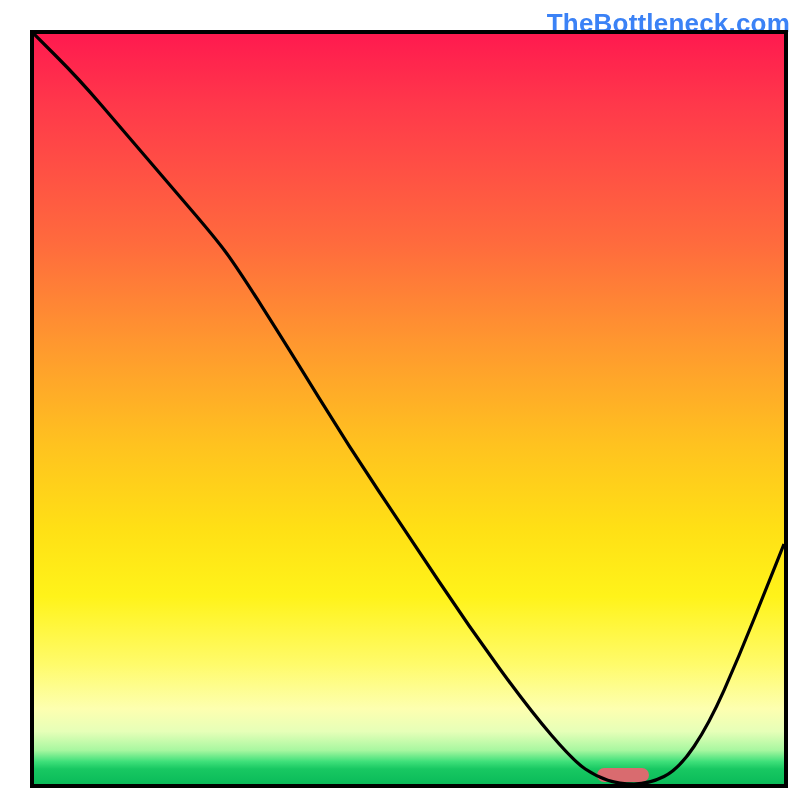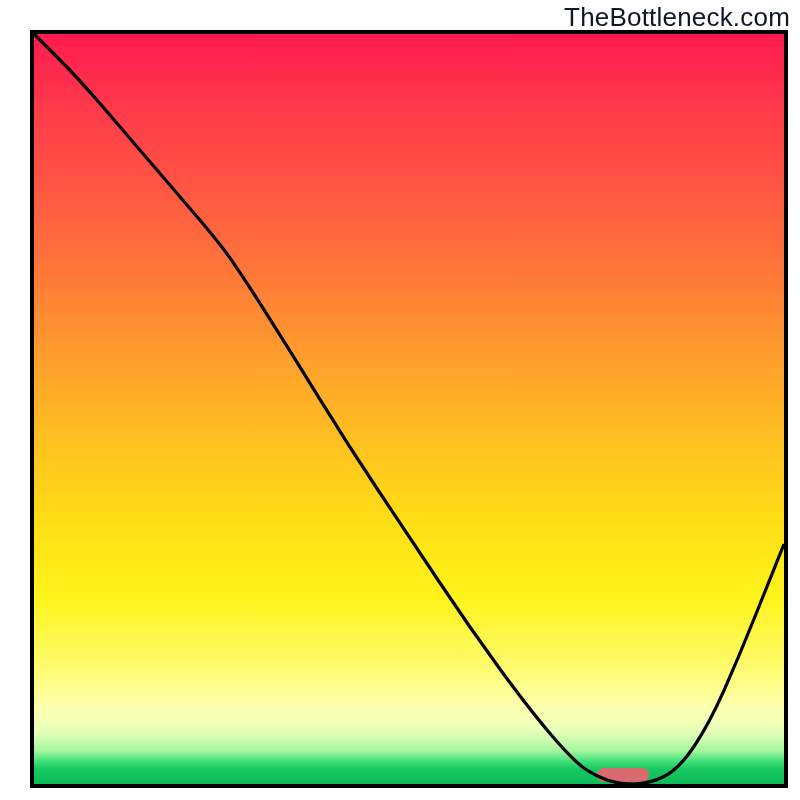--- a/index.html
+++ b/index.html
@@ -10,25 +10,25 @@
     background: #ffffff;
     font-family: Arial, Helvetica, sans-serif;
   }
   .frame {
     position: relative;
     width: 800px;
     height: 800px;
   }
   .watermark {
     position: absolute;
-    top: 2px;
+    top: 8px;
     right: 10px;
     font-size: 26px;
-    font-weight: 400;
-    color: #0f172a;
+    font-weight: 700;
+    color: #3b82f6;
     letter-spacing: 0.2px;
   }
   .plot-outer {
     position: absolute;
     left: 30px;
     top: 30px;
     width: 758px;
     height: 758px;
     border: 4px solid #000;
     box-sizing: border-box;

